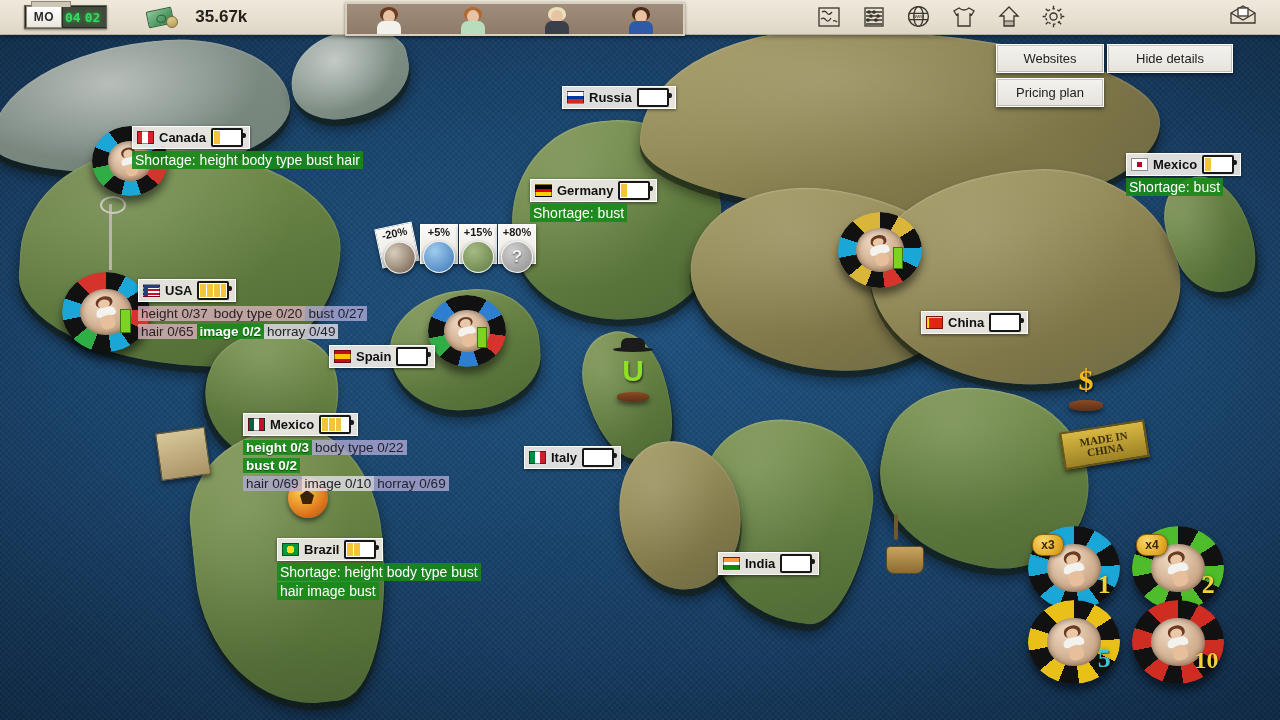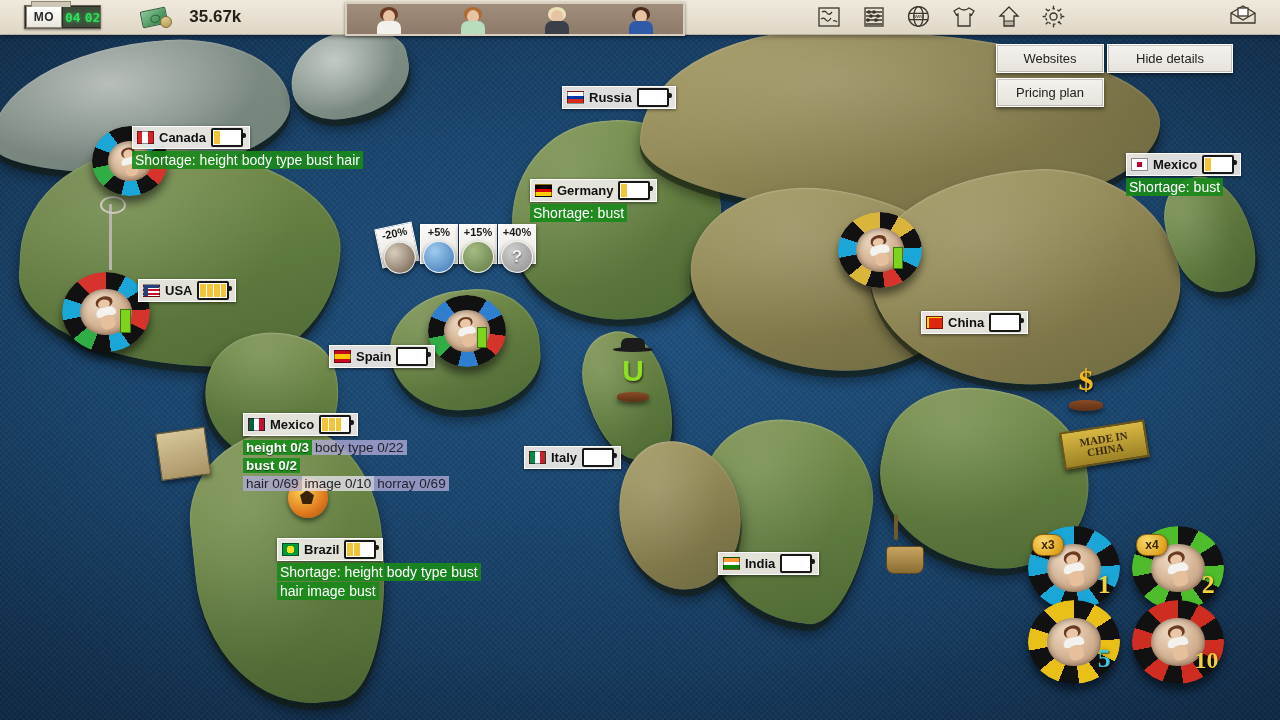--- a/index.html
+++ b/index.html
@@ -77,21 +77,21 @@
   }
   .mo-page {
     width: 34px; height: 20px; margin: 1px;
     background: linear-gradient(180deg,#ffffff,#e9e6dd);
     border: 1px solid #8d8575;
     display: flex; align-items: center; justify-content: center;
     font-size: 12px; font-weight: bold; color: #2b2b2b;
     letter-spacing: 0.5px;
   }
   .mo-lcd {
-    padding: 0 0 0 2px; height: 20px;
+    padding: 0 6px 0 2px; height: 20px;
     display: flex; align-items: center; gap: 4px;
     background: #3f4b3b;
     font-family: "DejaVu Sans Mono", monospace;
     font-size: 13px; font-weight: bold;
     color: #2fe05a;
     text-shadow: 0 0 4px rgba(47,224,90,0.8);
   }
   .money {
     display: flex; align-items: center; gap: 22px;
     margin-left: 40px;
@@ -527,21 +527,21 @@
     </div>
   </div>
   <div class="bonus" style="left:459px; top:224px;">
     <div class="card">
       <div class="pct">+15%</div>
       <div class="orb" style="background:radial-gradient(circle at 35% 30%,#a6bb83,#5f7a43);"></div>
     </div>
   </div>
   <div class="bonus" style="left:498px; top:224px;">
     <div class="card">
-      <div class="pct">+40%</div>
+      <div class="pct">+80%</div>
       <div class="orb" style="background:radial-gradient(circle at 35% 30%,#cfcfcf,#8e8e8e);">?</div>
     </div>
   </div>
 
   <div class="country" style="left:132px; top:126px;">
     <div class="c-head">
       <span class="flag" style="background:linear-gradient(90deg,#d8232a 0 30%,#ffffff 30% 70%,#d8232a 70% 100%);"></span>
       <span>Canada</span>
       <span class="battery">
           <i></i>
@@ -558,20 +558,24 @@
   <div class="country" style="left:138px; top:279px;">
     <div class="c-head">
       <span class="flag" style="background:repeating-linear-gradient(180deg,#c8102e 0 2px,#ffffff 2px 4px);box-shadow:inset 5px 4px 0 -1px #23407a;"></span>
       <span>USA</span>
       <span class="battery">
           <i></i>
           <i></i>
           <i></i>
           <i></i>
         </span>
+    </div>
+    <div class="c-stats" style="max-width:232px;">
+      <span class="stat pink">height 0/37</span><span class="stat pink">body type 0/20</span><span class="stat lilac">bust 0/27</span><br>
+      <span class="stat pink">hair 0/65</span><span class="stat green">image 0/2</span><span class="stat pale">horray 0/49</span>
     </div>
   </div>
 
   <div class="country" style="left:243px; top:413px;">
     <div class="c-head">
       <span class="flag" style="background:linear-gradient(90deg,#006341 0 33%,#ffffff 33% 66%,#c8102e 66% 100%);"></span>
       <span>Mexico</span>
       <span class="battery">
           <i></i>
           <i></i>

